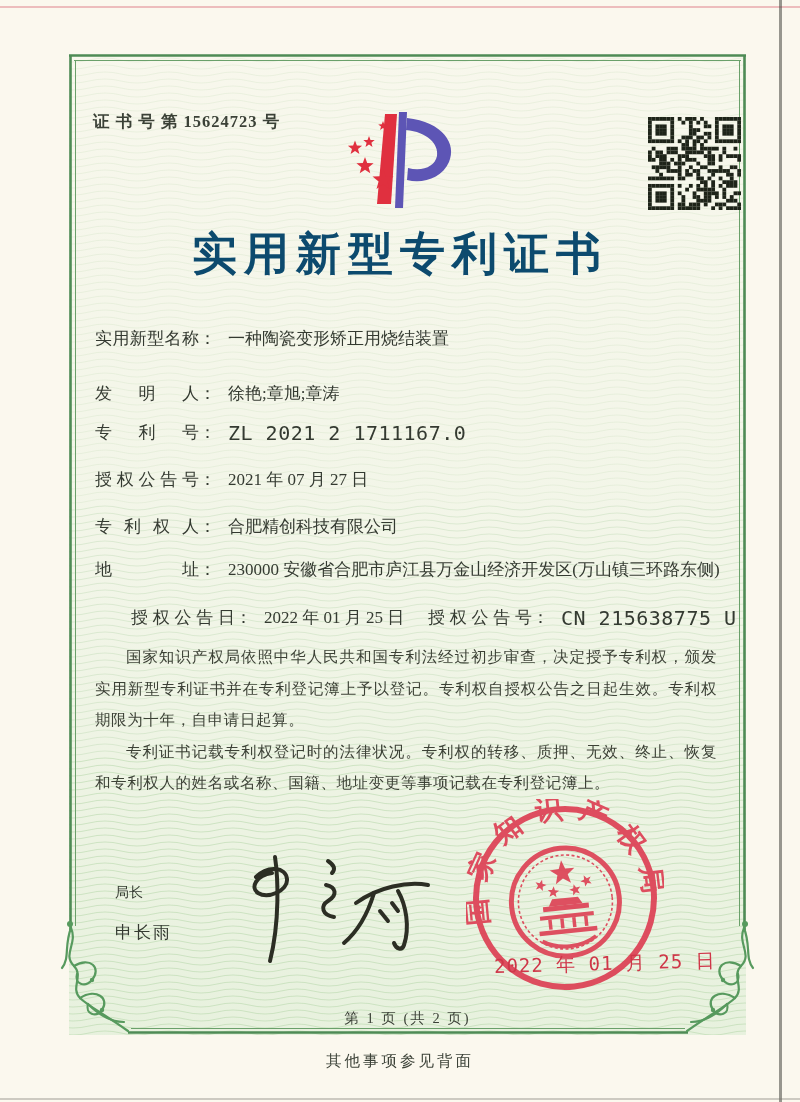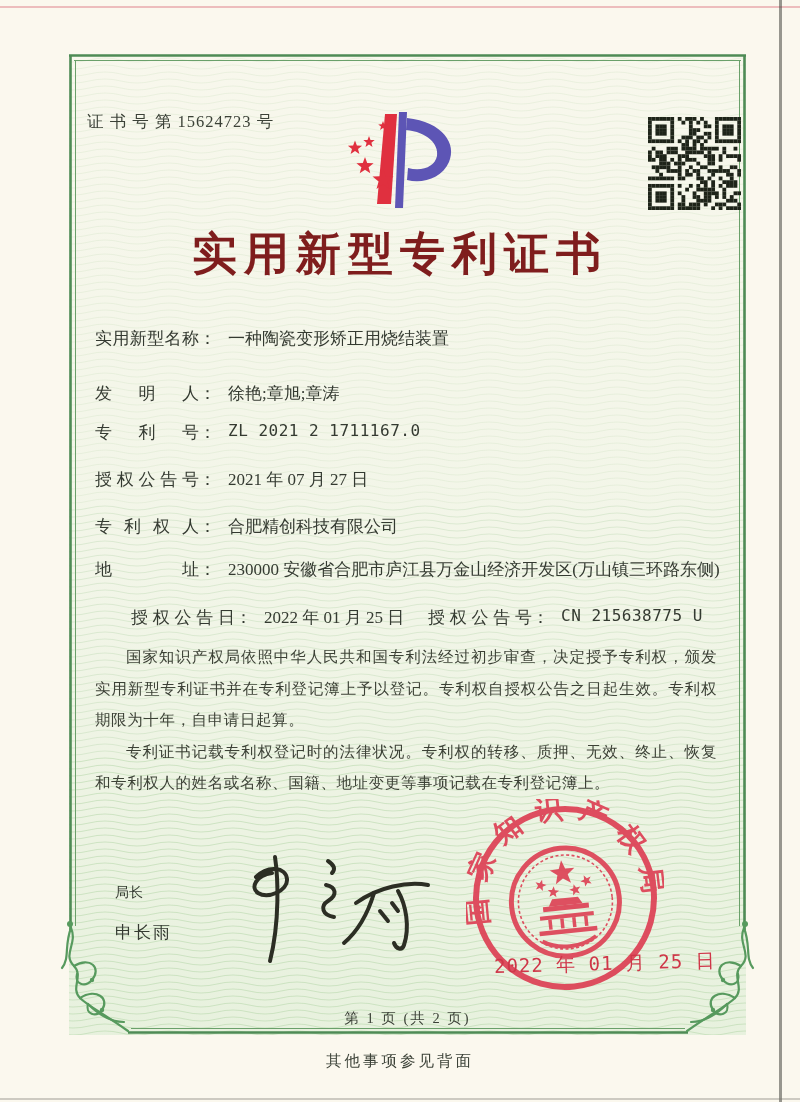--- a/index.html
+++ b/index.html
@@ -11,28 +11,28 @@
   .scan-right-edge{position:absolute;right:18px;top:0;width:3px;height:1102px;background:rgba(70,70,64,.55);}
   .scan-bottom-edge{position:absolute;left:0;bottom:2px;width:800px;height:2px;background:rgba(120,118,108,.35);}
 
   
   #panel{position:absolute;left:69px;top:54px;width:677px;height:981px;background:
      linear-gradient(180deg, rgba(238,245,231,.25) 0%, rgba(234,243,226,.55) 55%, rgba(228,240,219,.85) 100%);}
   #waves{position:absolute;left:0;top:0;width:677px;height:981px;pointer-events:none;}
   #frame{position:absolute;left:0;top:0;width:800px;height:1102px;pointer-events:none;}
 
   .abs{position:absolute;}
-  .cert-no{left:87px;top:111px;font-size:16.5px;color:#3b4137;letter-spacing:1px;}
+  .cert-no{left:93px;top:111px;font-size:16.5px;color:#3b4137;letter-spacing:1px;font-weight:bold;}
   .title{left:0;top:224px;width:800px;text-align:center;font-size:45px;font-weight:bold;
-         letter-spacing:7px;color:#7f1d1d;}
+         letter-spacing:7px;color:#0c4a6e;}
   .frow{position:absolute;left:95px;font-size:17px;color:#343a31;white-space:nowrap;}
   .lbl{display:inline-block;width:104px;text-align:justify;text-align-last:justify;vertical-align:top;}
   .colon{display:inline-block;vertical-align:top;margin-right:12px;}
   .val{display:inline-block;vertical-align:top;}
-  .val-mono{font-family:"DejaVu Sans Mono","Liberation Mono",monospace;font-size:16px;letter-spacing:.5px;}
+  .val-mono{font-family:"DejaVu Sans Mono","Liberation Mono",monospace;font-size:20px;letter-spacing:.5px;}
   .val-wrap{white-space:normal;width:500px;line-height:24px;}
   .frow2{position:absolute;font-size:17px;color:#343a31;white-space:nowrap;margin-left:36px;}
 
   .paras{left:95px;top:641px;width:622px;font-size:15.5px;line-height:31.5px;color:#3c4136;
          text-align:justify;letter-spacing:.6px;}
   .paras p{margin:0;text-indent:2em;}
 
   .signer-title{left:115px;top:884px;font-size:14px;color:#353b32;}
   .signer-name{left:115px;top:921px;font-size:17px;color:#353b32;letter-spacing:2px;}
 

